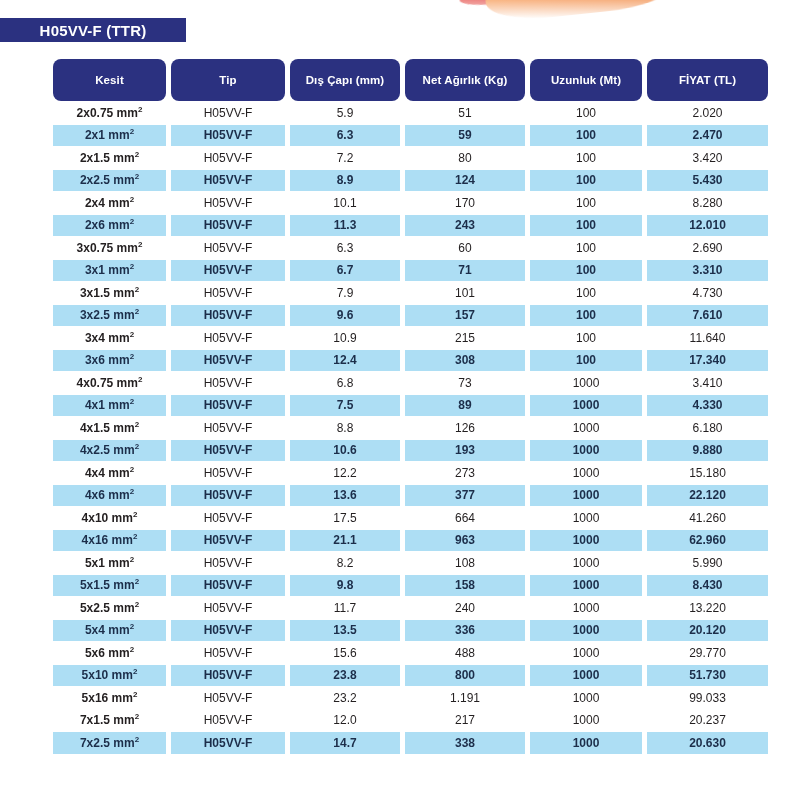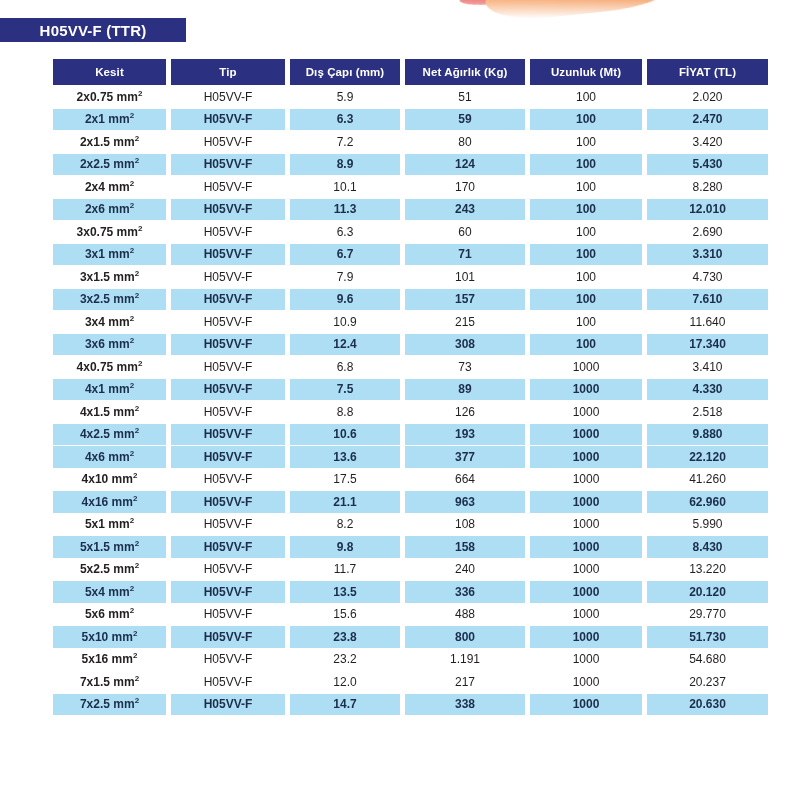--- a/index.html
+++ b/index.html
@@ -79,24 +79,25 @@
     border-collapse: separate;
     border-spacing: 5px 1px;
     table-layout: fixed;
   }
   #price-table th {
     background: #2b3180;
     color: #ffffff;
     font-size: 11.5px;
     font-weight: bold;
     height: 26px;
-    padding: 0;
+    padding: 8px;
     text-align: center;
     letter-spacing: 0.1px;
     white-space: nowrap;
+    border-radius: 8px;
   }
   #price-table td {
     font-size: 12px;
     color: #231f20;
     height: 21.5px;
     padding: 0;
     text-align: center;
     white-space: nowrap;
   }
   #price-table tbody tr.odd td {
@@ -264,30 +265,38 @@
         <td>89</td>
         <td>1000</td>
         <td>4.330</td>
       </tr>
       <tr class="odd">
         <td class="kesit">4x1.5 mm<sup>2</sup></td>
         <td>H05VV-F</td>
         <td>8.8</td>
         <td>126</td>
         <td>1000</td>
-        <td>2.518</td>
+        <td>6.180</td>
       </tr>
       <tr class="even">
         <td class="kesit">4x2.5 mm<sup>2</sup></td>
         <td>H05VV-F</td>
         <td>10.6</td>
         <td>193</td>
         <td>1000</td>
         <td>9.880</td>
       </tr>
+      <tr class="odd">
+        <td class="kesit">4x4 mm<sup>2</sup></td>
+        <td>H05VV-F</td>
+        <td>12.2</td>
+        <td>273</td>
+        <td>1000</td>
+        <td>15.180</td>
+      </tr>
       <tr class="even">
         <td class="kesit">4x6 mm<sup>2</sup></td>
         <td>H05VV-F</td>
         <td>13.6</td>
         <td>377</td>
         <td>1000</td>
         <td>22.120</td>
       </tr>
       <tr class="odd">
         <td class="kesit">4x10 mm<sup>2</sup></td>
@@ -352,21 +361,21 @@
         <td>800</td>
         <td>1000</td>
         <td>51.730</td>
       </tr>
       <tr class="odd">
         <td class="kesit">5x16 mm<sup>2</sup></td>
         <td>H05VV-F</td>
         <td>23.2</td>
         <td>1.191</td>
         <td>1000</td>
-        <td>54.680</td>
+        <td>99.033</td>
       </tr>
       <tr class="odd">
         <td class="kesit">7x1.5 mm<sup>2</sup></td>
         <td>H05VV-F</td>
         <td>12.0</td>
         <td>217</td>
         <td>1000</td>
         <td>20.237</td>
       </tr>
       <tr class="even">

